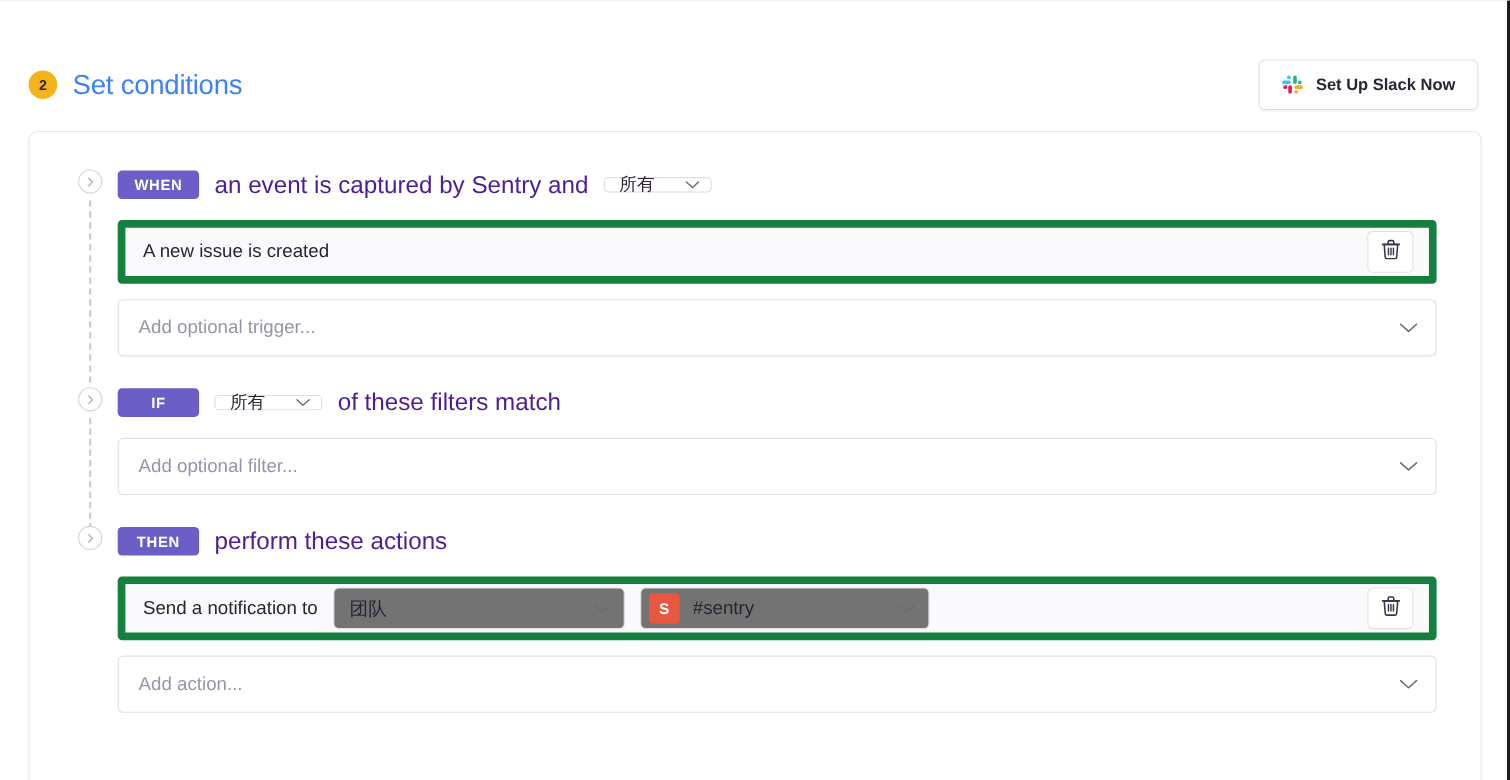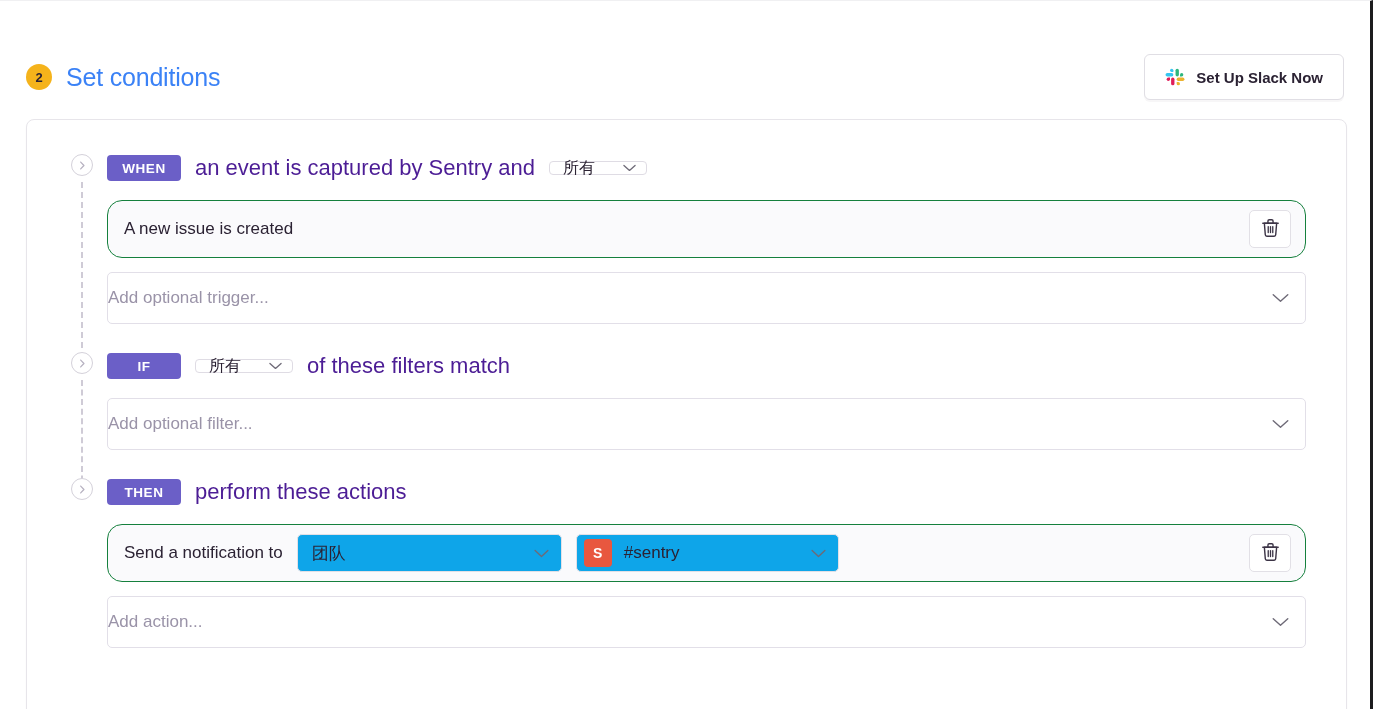--- a/index.html
+++ b/index.html
@@ -165,22 +165,22 @@
   }
   .mini-select .caret { color: #6e6a77; display:flex; }
 
   
   .cond-row {
     display: flex;
     align-items: center;
     justify-content: space-between;
     height: 58px;
     background: #fafafc;
-    border: 1px solid #15803d;
-    border-radius: 15px;
+    border: 7px solid #15803d;
+    border-radius: 4px;
     padding: 0 14px 0 16px;
     margin-bottom: 14px;
   }
   .cond-row-inner {
     display: flex;
     align-items: center;
     gap: 14px;
     font-size: 17px;
     color: #2b2233;
   }
@@ -196,37 +196,37 @@
 
   
   .add-box {
     display: flex;
     align-items: center;
     justify-content: space-between;
     height: 52px;
     background: #ffffff;
     border: 1px solid #e2dfe8;
     border-radius: 5px;
-    padding: 0 16px 0 0;
+    padding: 0 16px 0 18px;
     cursor: pointer;
   }
   .add-box .ph {
     font-size: 17px;
     color: #9a93a8;
   }
   .add-box .caret { color: #6e6a77; display: flex; }
 
   
   .act-select {
     display: inline-flex;
     align-items: center;
     justify-content: space-between;
     height: 38px;
     padding: 0 12px 0 14px;
-    background: #0ea5e9;
+    background: #737373;
     border: 1px solid #e2e0e6;
     border-radius: 5px;
     font-size: 17px;
     color: #2b2233;
     cursor: pointer;
   }
   .act-select.team { width: 265px; }
   .act-select.channel { width: 263px; padding-left: 7px; }
   .act-select .caret { color: #6e6a77; display: flex; }
   .chan-left { display:flex; align-items:center; gap: 12px; }

